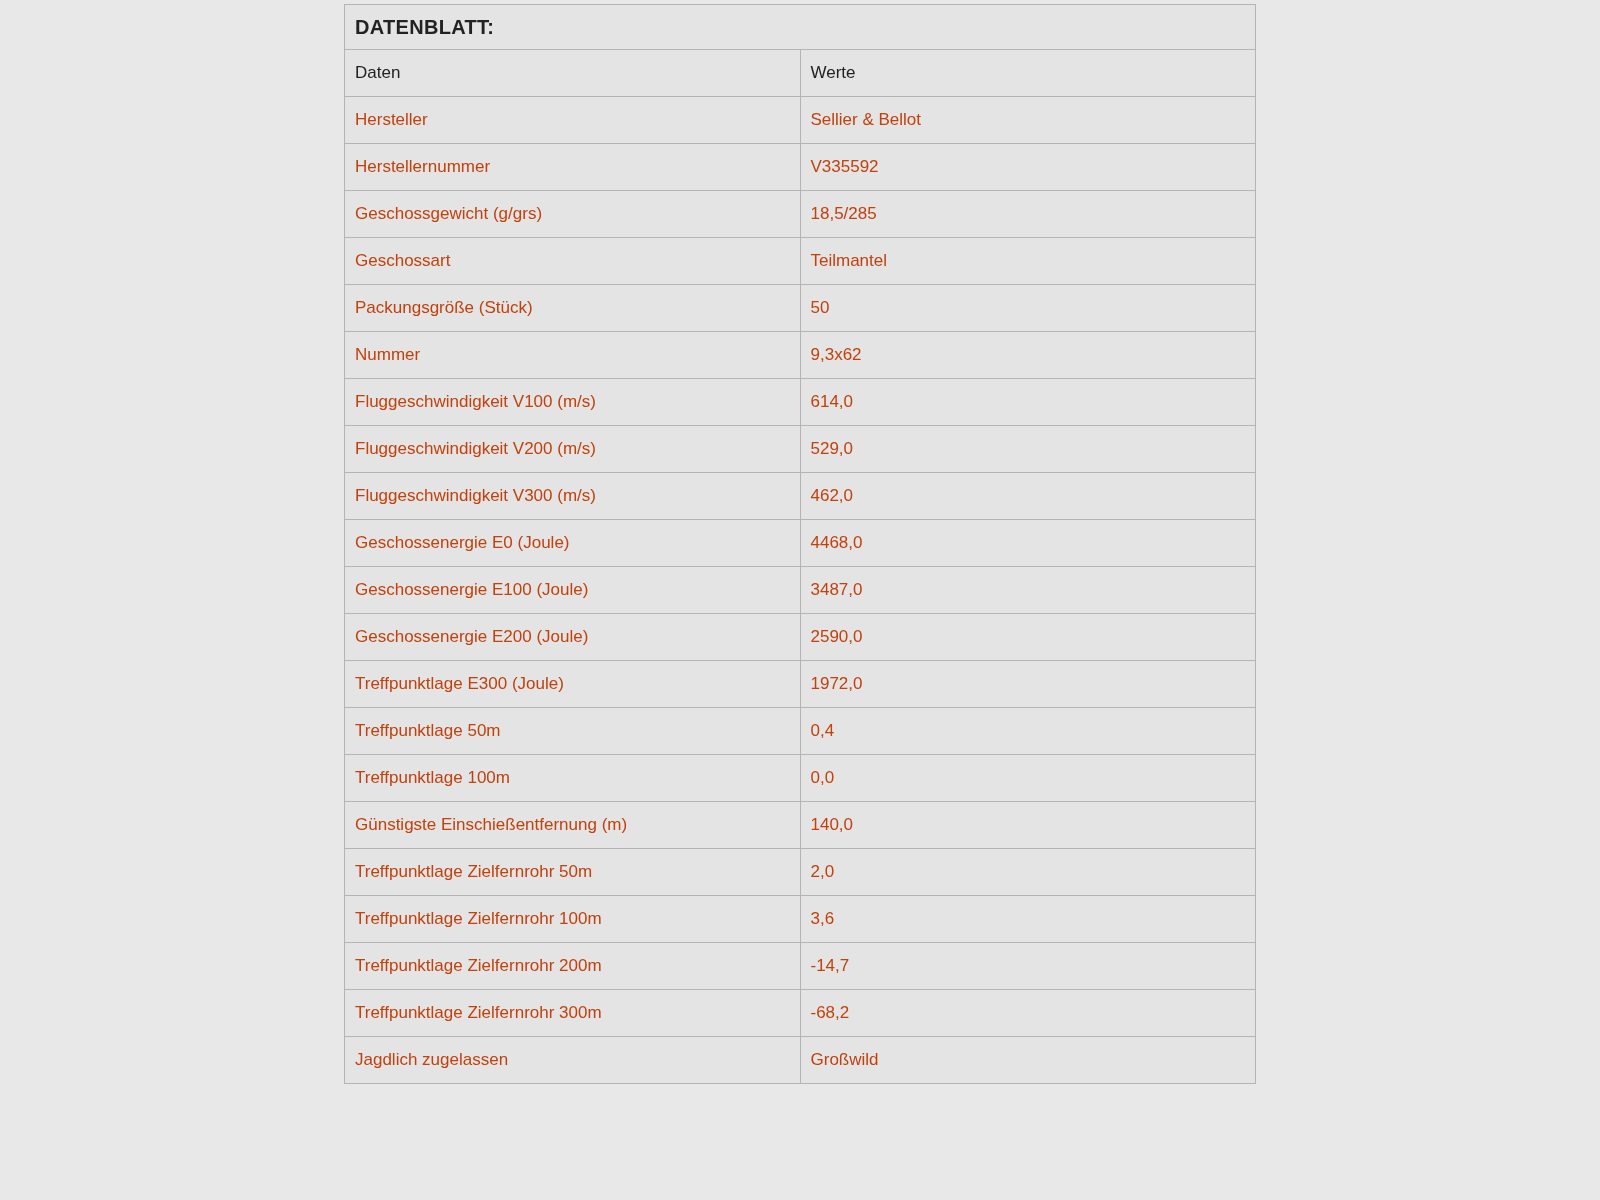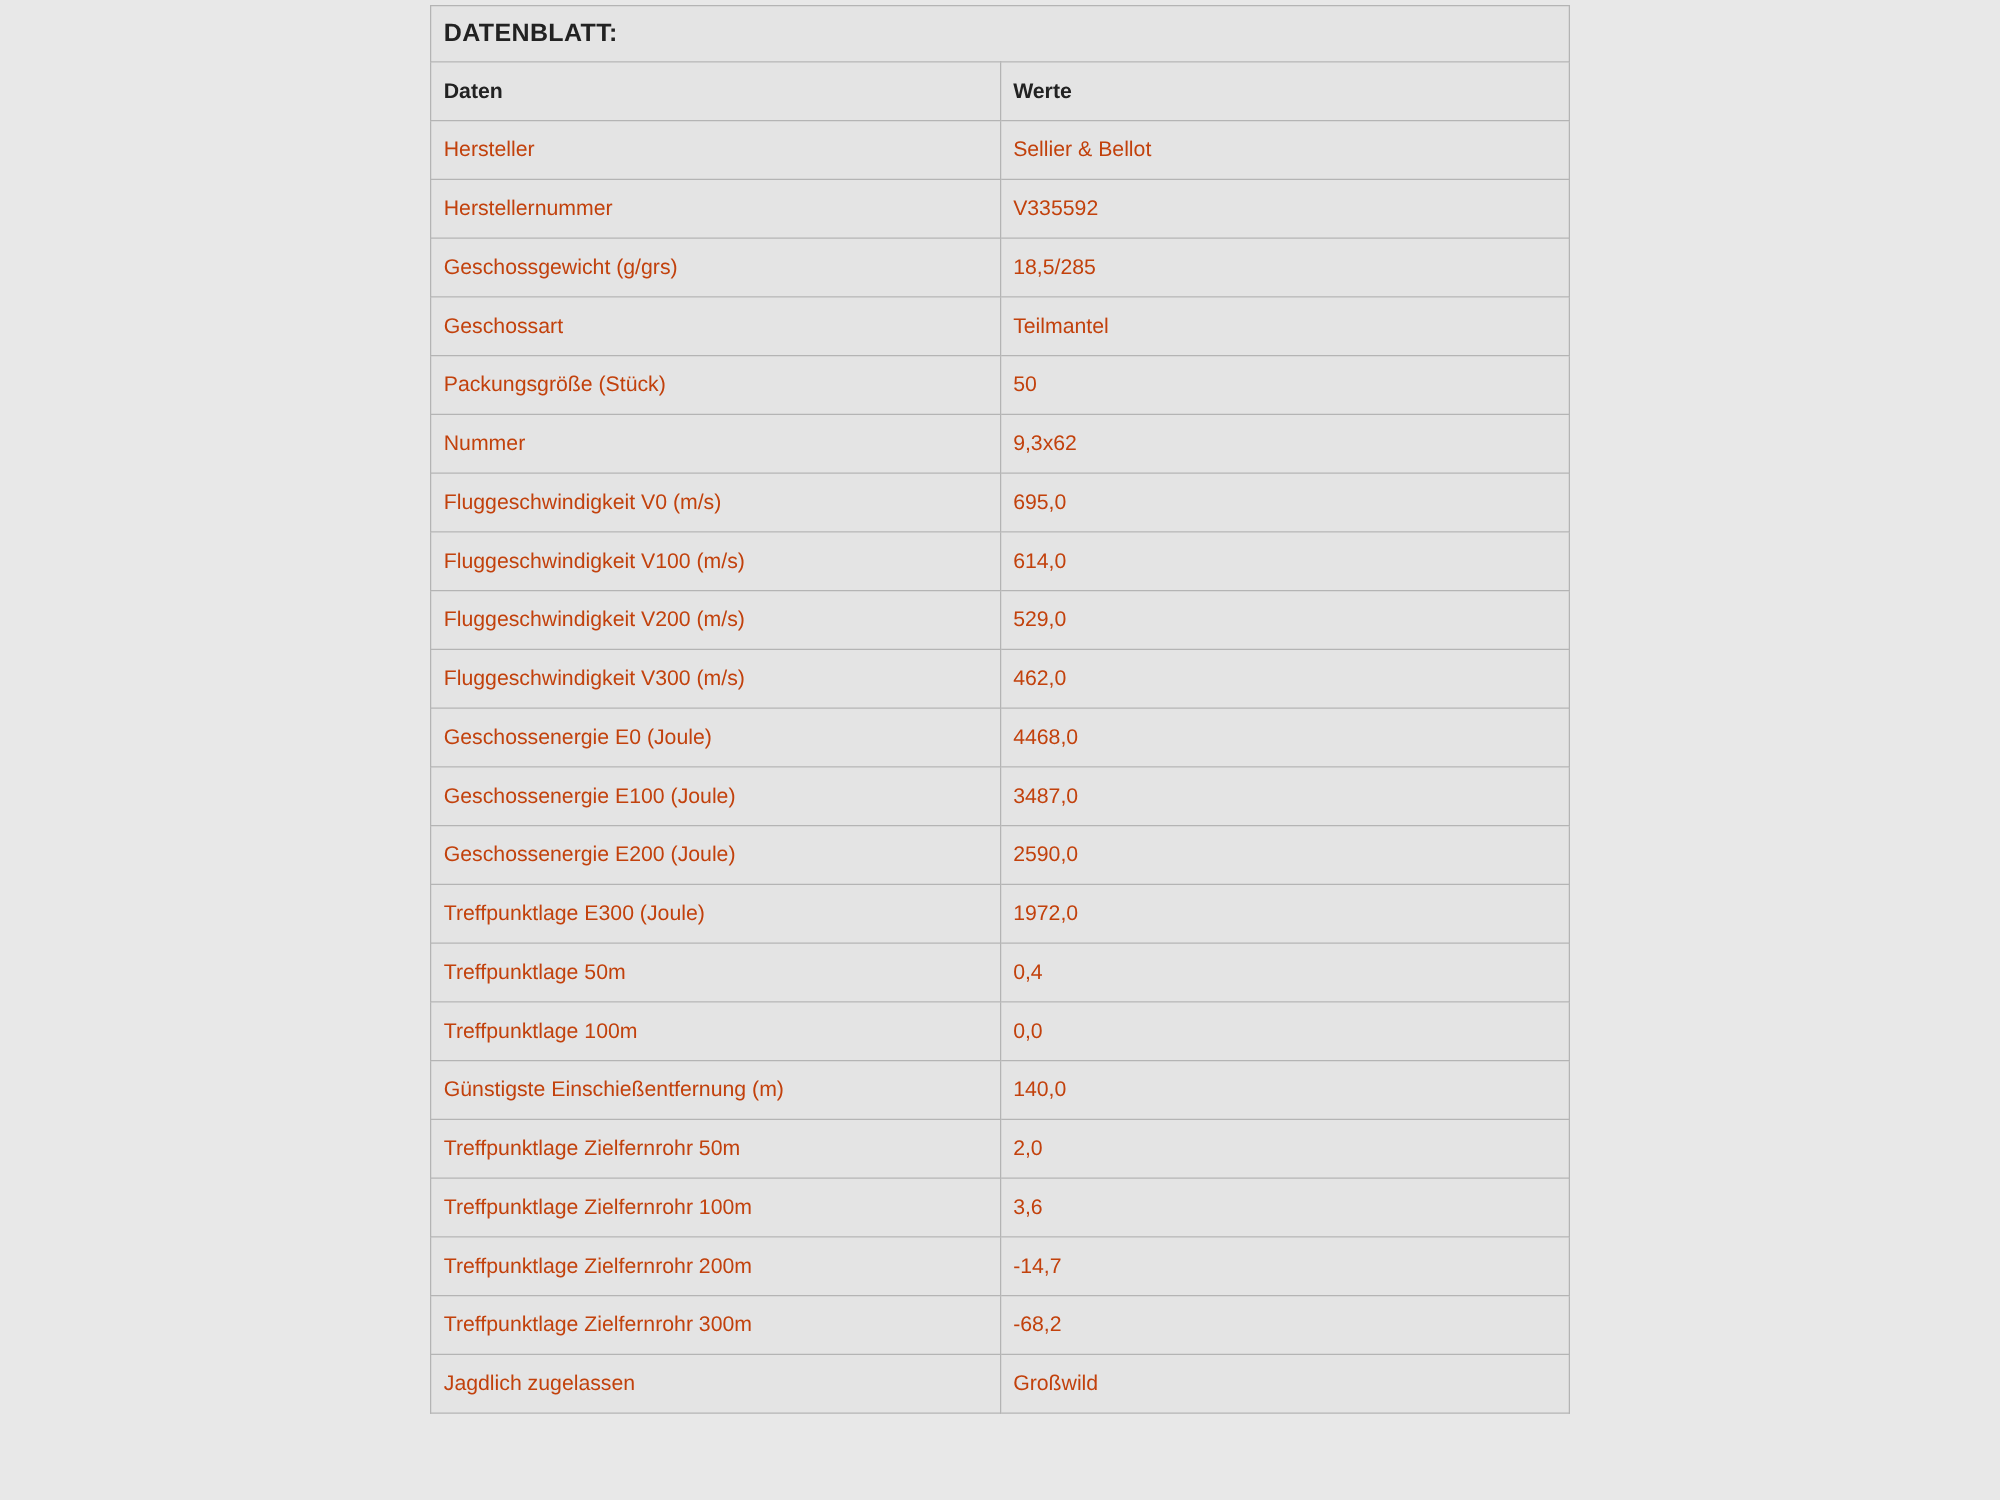--- a/index.html
+++ b/index.html
@@ -39,21 +39,21 @@
     white-space: nowrap;
   }
   table.datasheet td.title-cell {
     font-size: 20px;
     font-weight: bold;
     color: #222222;
     height: 44px;
     letter-spacing: 0.3px;
   }
   table.datasheet th {
-    font-weight: bold;
+    font-weight: normal;
     color: #222222;
   }
   col.c-label { width: 50%; }
   col.c-value { width: 50%; }
 </style>
 </head>
 <body>
 
 <div class="page">
   <div class="sheet">
@@ -88,24 +88,20 @@
     <td>Geschossart</td>
     <td>Teilmantel</td>
   </tr>
           <tr>
     <td>Packungsgröße (Stück)</td>
     <td>50</td>
   </tr>
           <tr>
     <td>Nummer</td>
     <td>9,3x62</td>
-  </tr>
-          <tr>
-    <td>Fluggeschwindigkeit V0 (m/s)</td>
-    <td>695,0</td>
   </tr>
           <tr>
     <td>Fluggeschwindigkeit V100 (m/s)</td>
     <td>614,0</td>
   </tr>
           <tr>
     <td>Fluggeschwindigkeit V200 (m/s)</td>
     <td>529,0</td>
   </tr>
           <tr>

